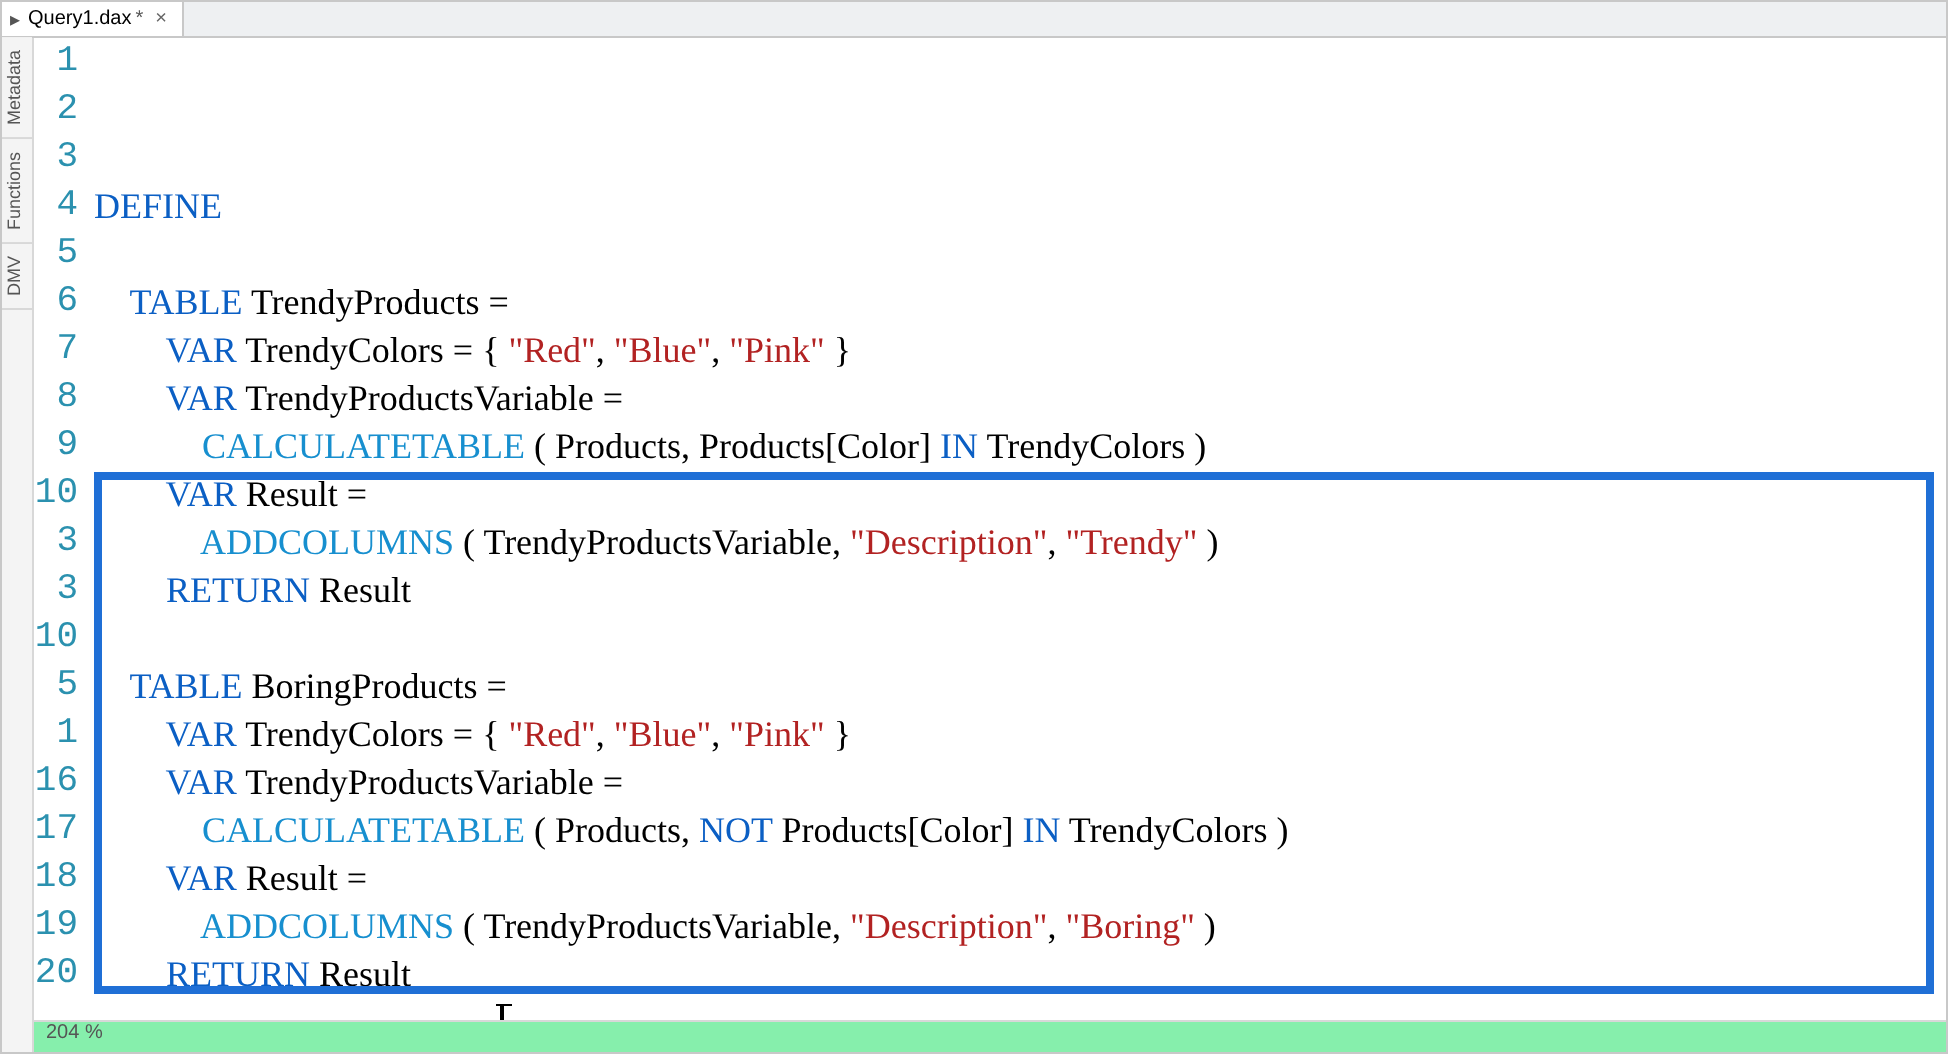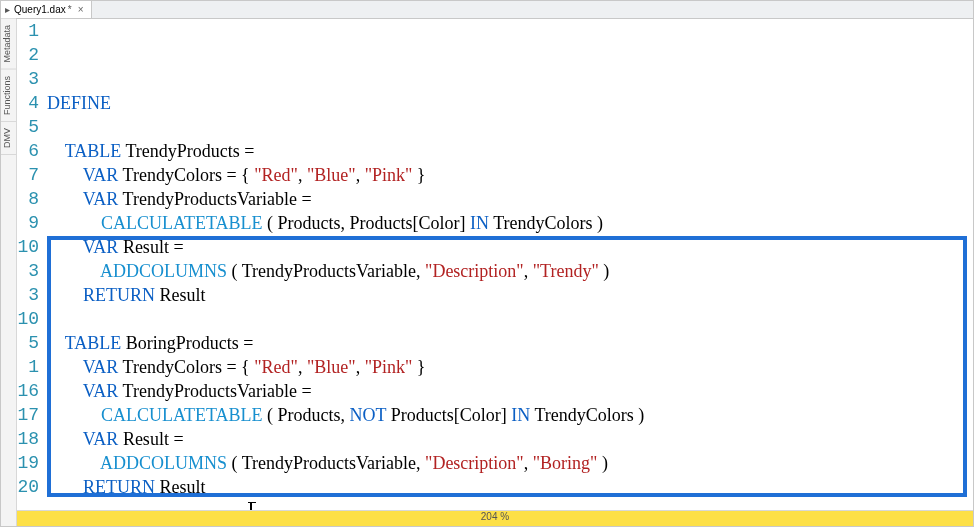--- a/index.html
+++ b/index.html
@@ -108,24 +108,24 @@
   .caret::before, .caret::after{
     content:""; display:block; position:relative;
     width:8px; height:1px; background:#000;
   }
   .caret::before{ top:-1px; left:-3px;}
   .caret::after{ top:15px; left:-3px;}
 
   .statusbar {
     height:16px;
     border-top:1px solid #d8d8d8;
-    background:#fde047;
+    background:#86efac;
     font-size:10px;
     color:#555;
-    display:flex; align-items:center;
+    display:flex; 
     padding:0 6px;
     gap:6px;
     flex-direction:column;
   }
   .zoom-ctl { cursor:pointer; }
   .spin {
     display:inline-flex; flex-direction:column;
     line-height:5px; font-size:6px; color:#777;
     margin-left:2px;
   }

